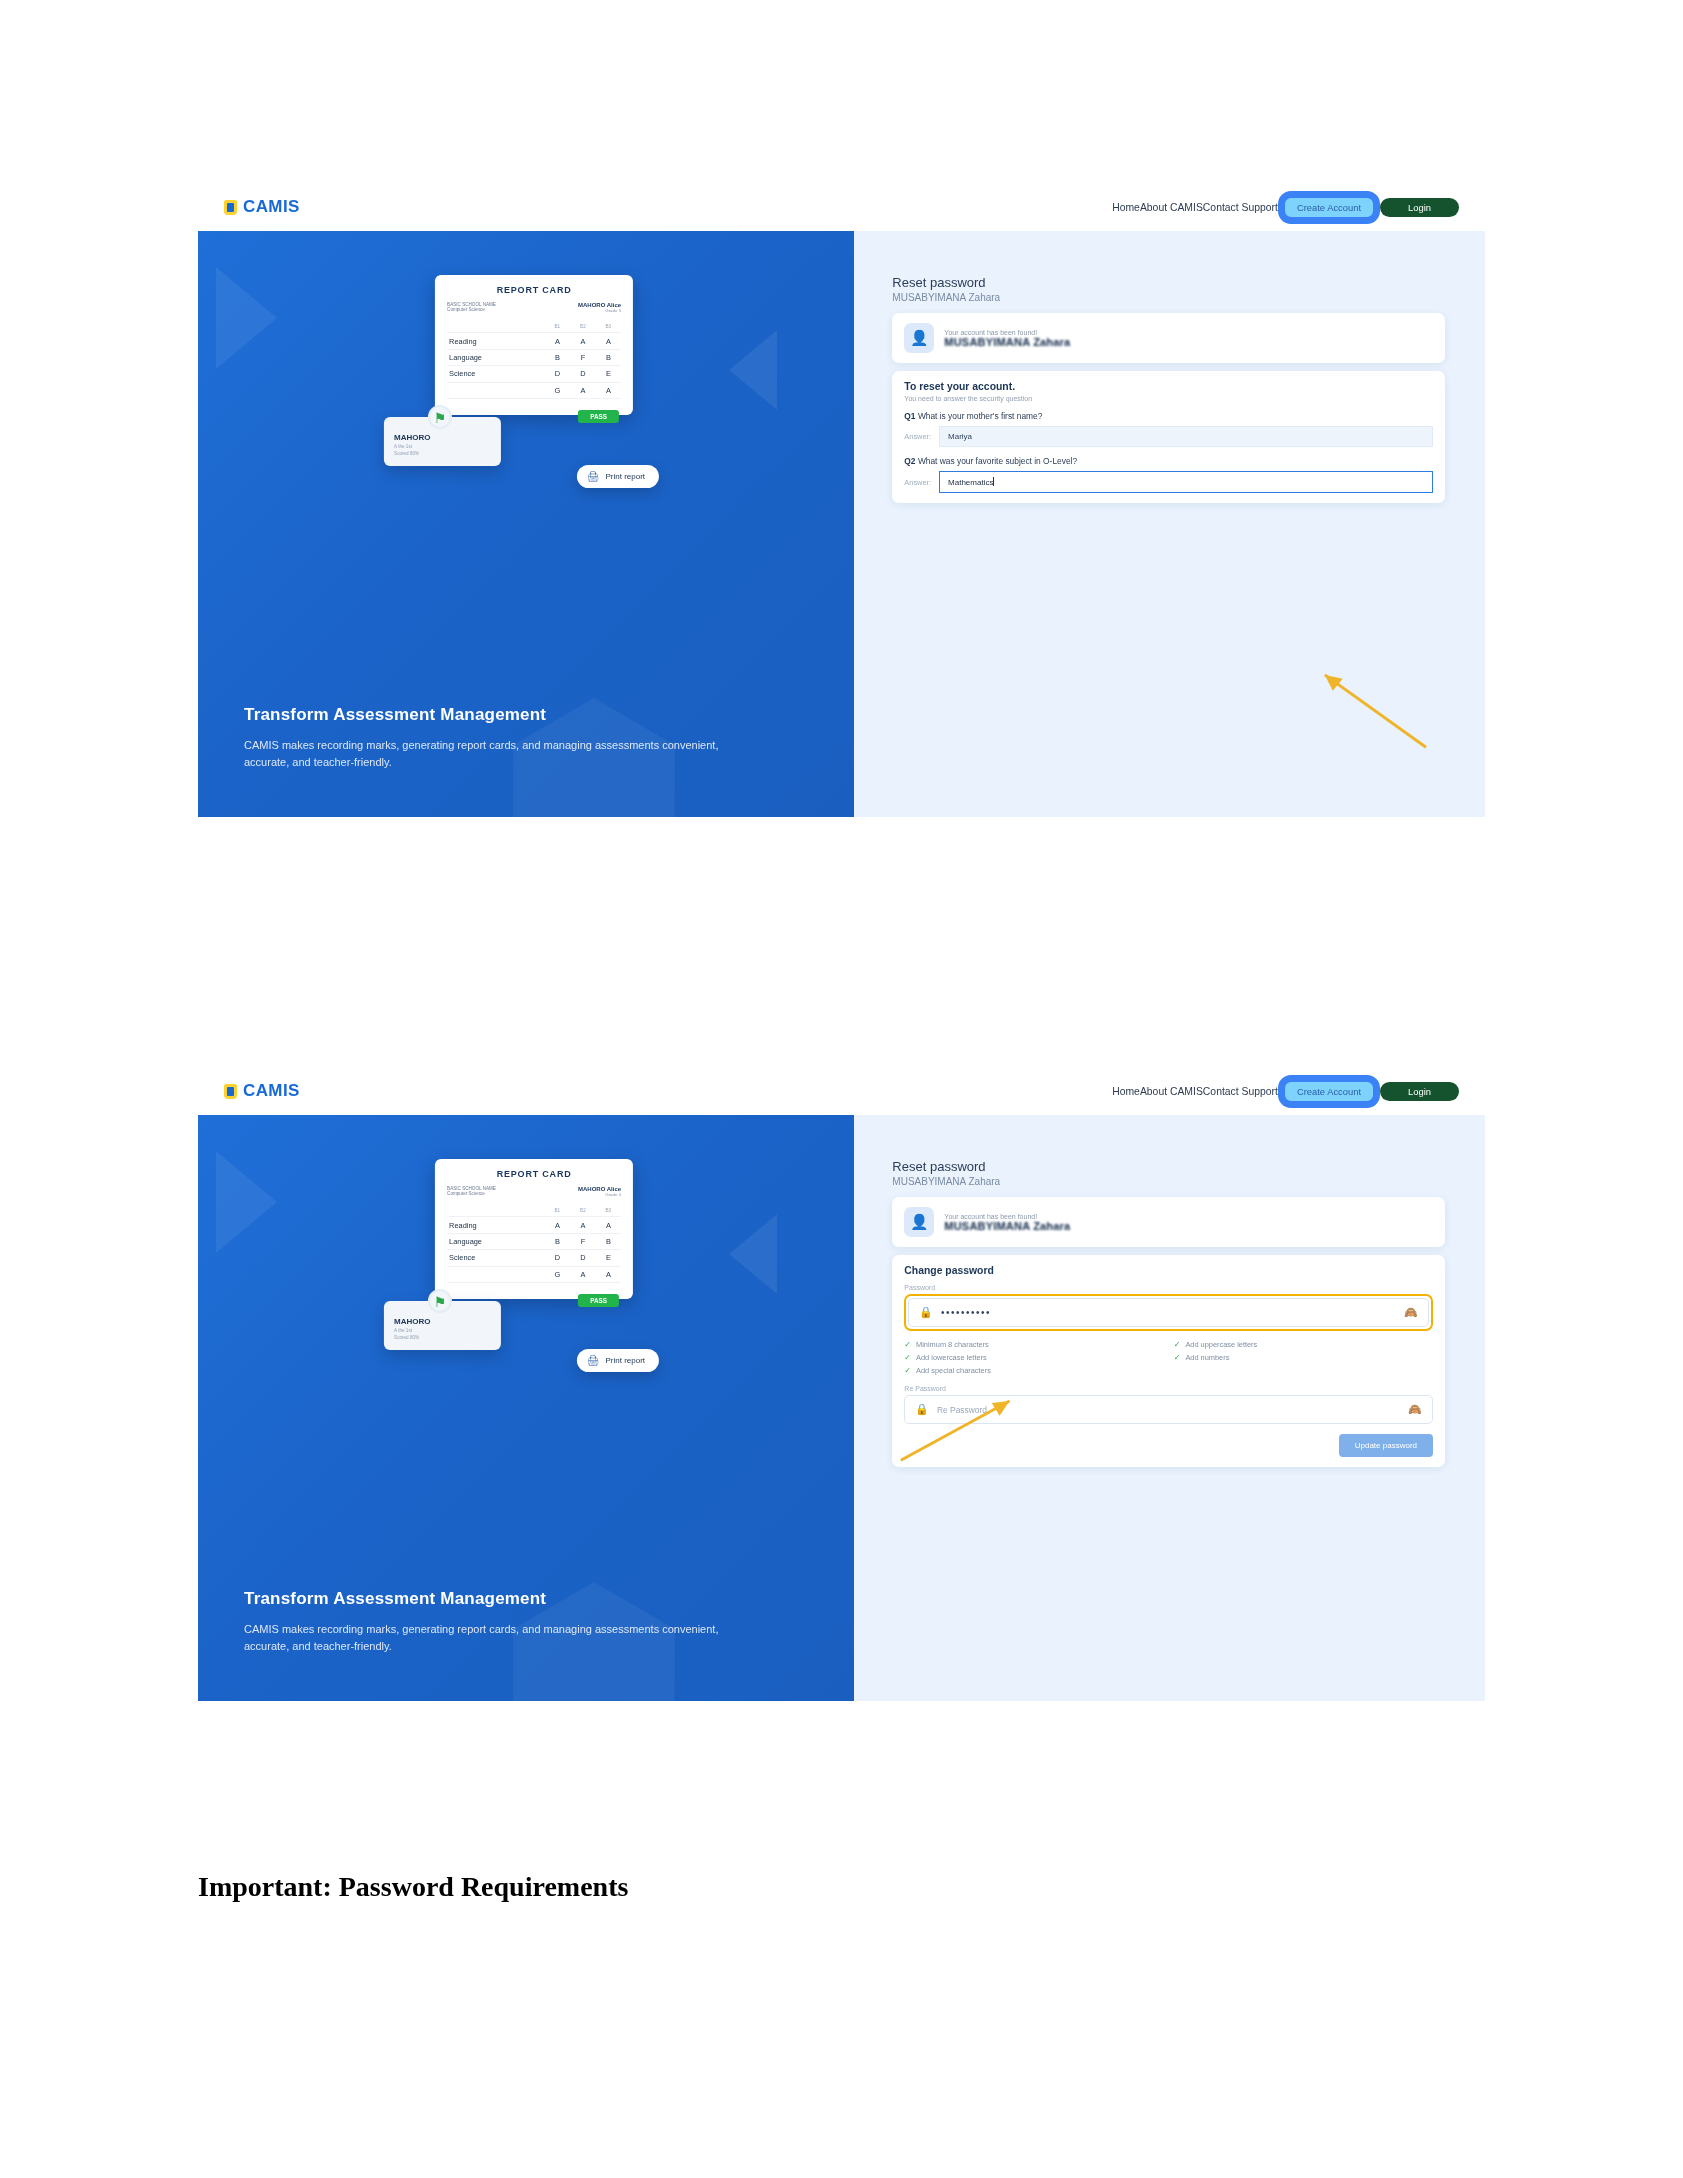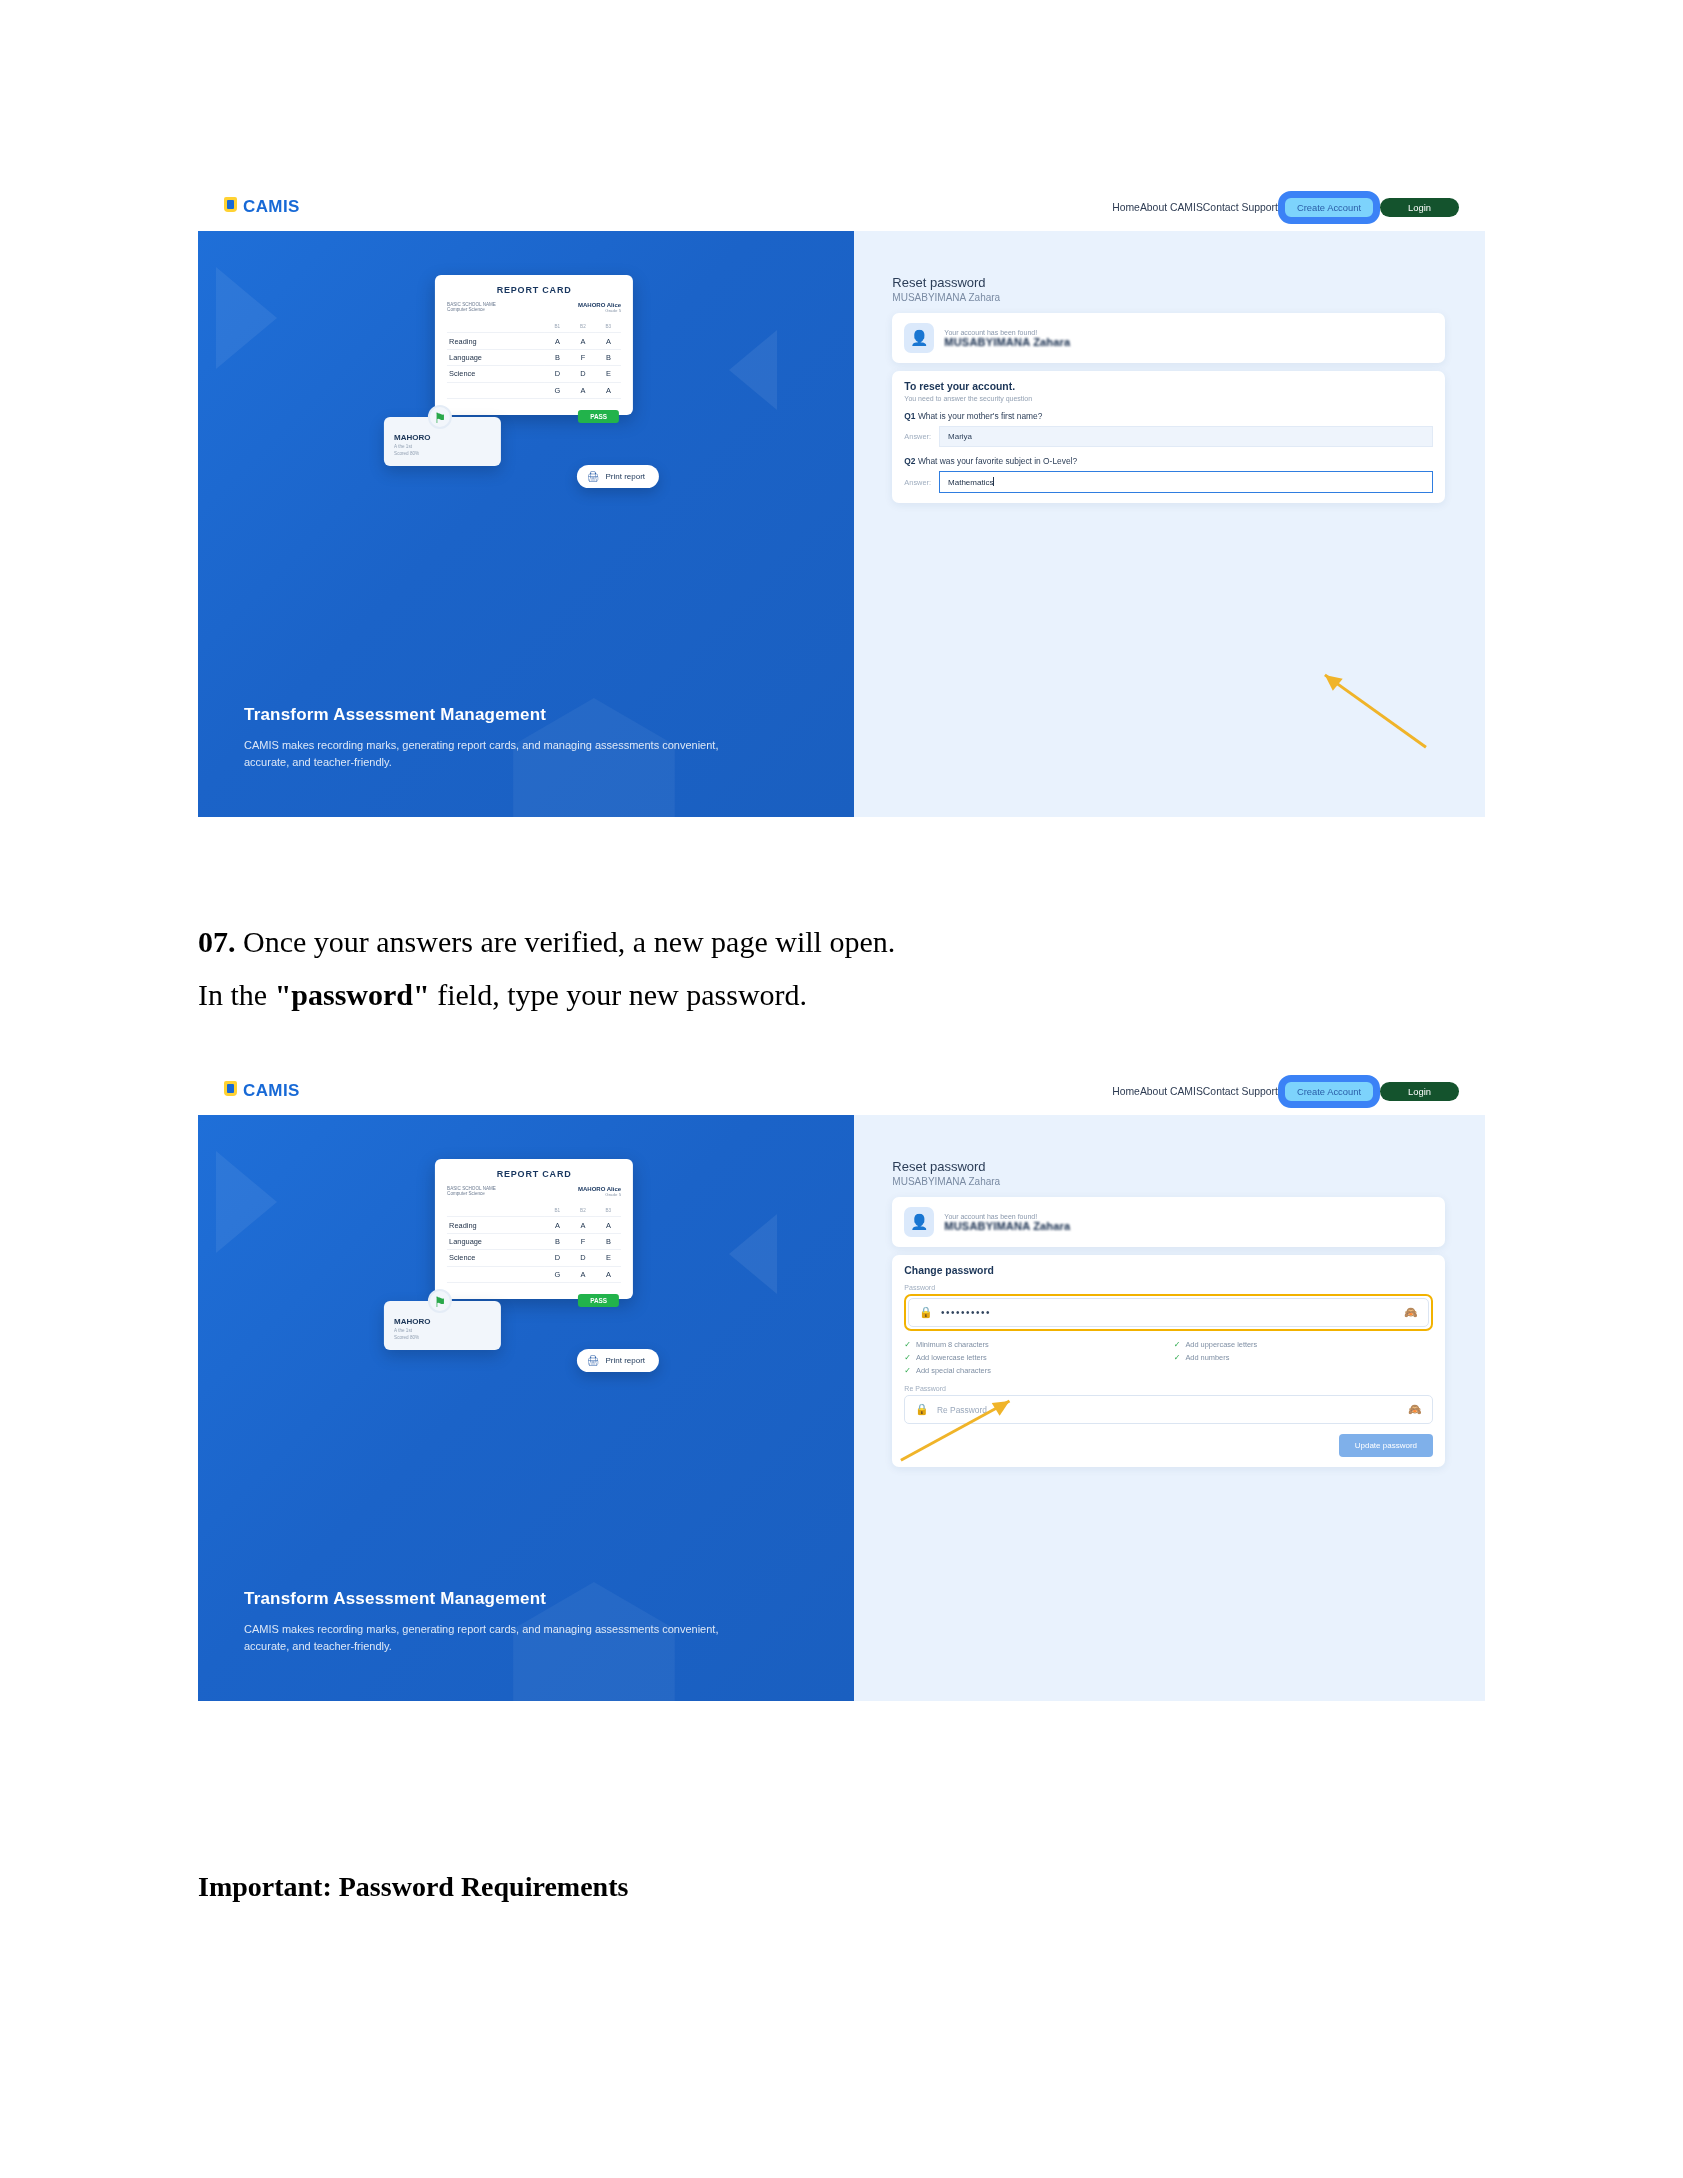--- a/index.html
+++ b/index.html
@@ -29,21 +29,21 @@
     position: absolute;
     left: 0; right: 0; top: 0;
     height: 48px;
     background: #ffffff;
     display: flex;
     align-items: center;
     padding: 0 26px;
   }
   .brand {
     display: flex;
-    align-items: flex-start;
+    align-items: center;
     gap: 6px;
     font-family: "Liberation Sans", sans-serif;
     font-weight: bold;
     font-size: 17px;
     color: #1769d6;
     letter-spacing: 0.4px;
   }
   .brand .logo-mark {
     width: 13px; height: 15px;
     background: #ffd233;
@@ -524,26 +524,20 @@
         </div>
       </div>
     </div>
   </div>
 
   <svg class="arrow-svg" style="left:1297px; top:663px; width:139px; height:109px;" viewBox="0 0 140 110">
     <line x1="130" y1="85" x2="28" y2="12" stroke="#f0b429" stroke-width="3"></line>
     <polygon points="28,12 46,16 36,28" fill="#f0b429"></polygon>
   </svg>
 
-  <div class="doc-para" style="left:198px; top:916px; width:1277px;">
-    <b>07.</b>
-    <span>Once your answers are verified, a new page will open.</span>
-    <br>
-    <span>In the </span><b>"</b><b>password</b><b>"</b><span> field, type your new password.</span>
-  </div>
 
   <div class="shot" style="left:198px; top:1067px; width:1287px; height:634px;">
 
     <div class="shot-topbar">
       <div class="brand">
         <span class="logo-mark"></span>
         <span>CAMIS</span>
       </div>
       <div class="nav">
         <span class="nav-link">Home</span>

